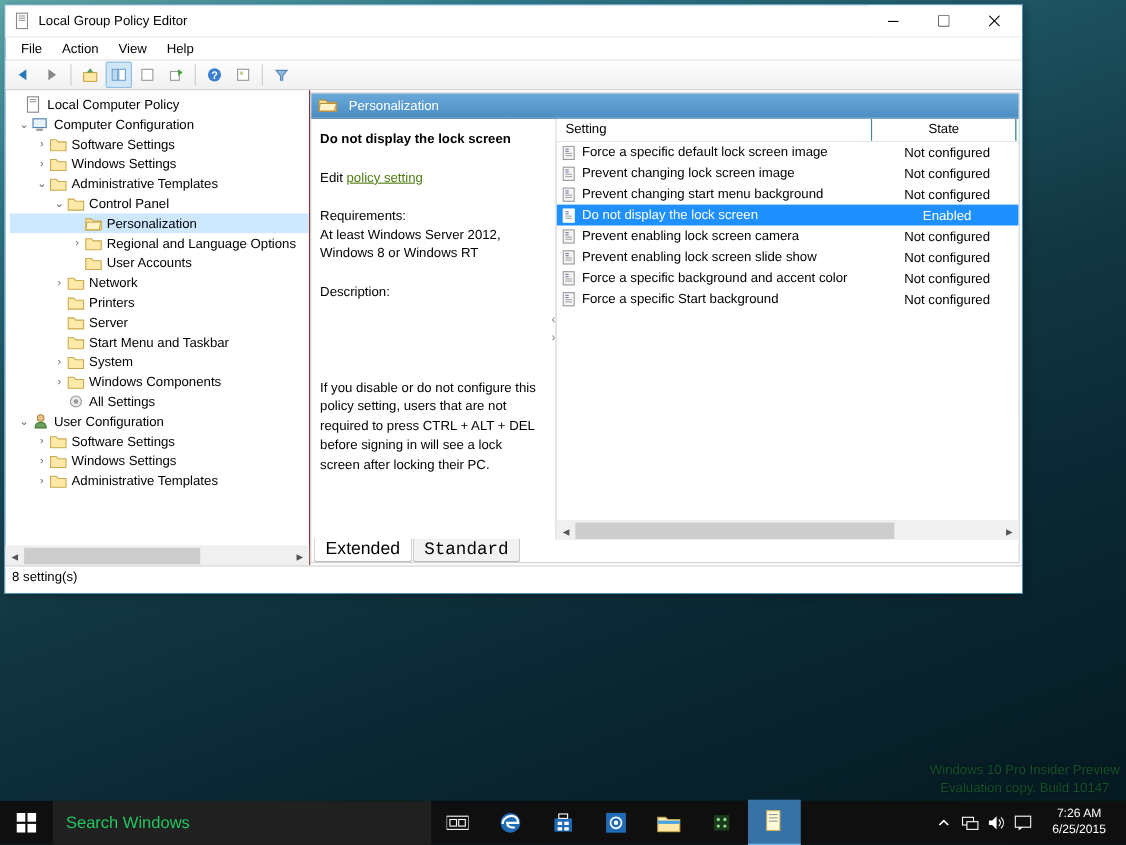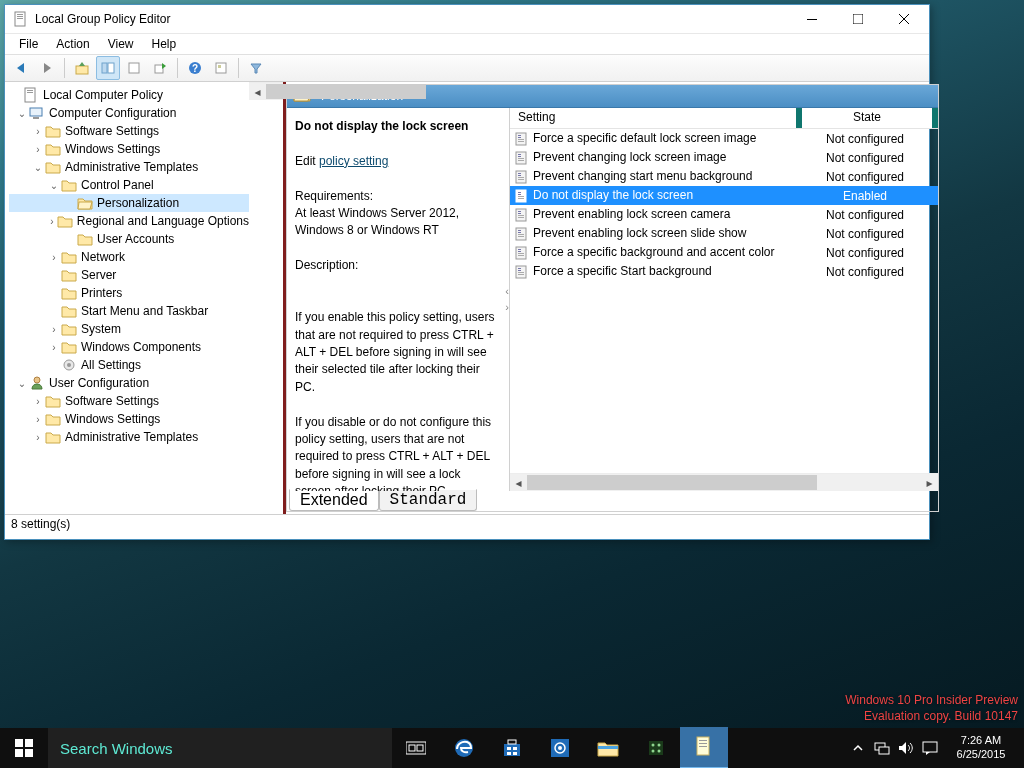--- a/index.html
+++ b/index.html
@@ -10,68 +10,68 @@
   .titlebar .ticon{width:16px;height:16px;margin-right:6px;display:flex;align-items:center;justify-content:center;}
   .titlebar .ttext{flex:1;font-size:12px;}
   .winbtn{width:46px;height:28px;display:flex;align-items:center;justify-content:center;background:#fff;}
   .menubar{height:20px;display:flex;align-items:center;padding:0 6px;gap:2px;}
   .menuitem{padding:2px 8px;}
   .toolbar{height:26px;border-top:1px solid #e0e0e0;border-bottom:1px solid #d0d0d0;display:flex;align-items:center;padding:0 4px;gap:2px;background:linear-gradient(#fdfdfd,#f1f1f1);}
   .tbtn{width:22px;height:22px;display:flex;align-items:center;justify-content:center;border:1px solid transparent;border-radius:2px;}
   .tsep{width:1px;height:20px;background:#ccc;margin:0 3px;}
   .content{flex:1;display:flex;min-height:0;}
   
-  .treewrap{width:278px;border-right:3px solid #7f1d1d;display:flex;flex-direction:row;min-height:0;}
+  .treewrap{width:278px;border-right:1px solid #7f1d1d;display:flex;flex-direction:column;min-height:0;gap:32px;}
   .tree{flex:1;overflow:hidden;padding:4px 0 0 4px;position:relative;}
   .treehscroll{height:17px;border-top:1px solid #ededed;display:flex;align-items:center;background:#f0f0f0;}
   .treehscroll .arrow{width:17px;height:15px;display:flex;align-items:center;justify-content:center;background:#f0f0f0;color:#555;}
   .treehscroll .track{flex:1;height:15px;background:#f0f0f0;position:relative;}
   .treehscroll .thumb{position:absolute;left:0;top:0;height:15px;width:160px;background:#cdcdcd;}
   .trow{display:flex;align-items:center;height:18px;white-space:nowrap;cursor:default;}
   .trow.sel{background:#cde8ff;}
   .twister{width:14px;display:inline-flex;align-items:center;justify-content:center;color:#666;font-size:10px;}
   .spacer{display:inline-block;}
   .nodeicon{width:16px;height:16px;margin-right:4px;display:inline-flex;align-items:center;justify-content:center;}
   
   .rightpanel{flex:1;display:flex;flex-direction:column;border:1px solid #d0d0d0;margin:2px 2px 2px 0;min-height:0;}
   .pathbar{height:22px;background:linear-gradient(#6aa8d8,#4b8ec4);border-bottom:1px solid #3a78aa;display:flex;align-items:center;padding:0 6px;color:#fff;}
   .pathbar .picon{width:18px;height:16px;margin-right:10px;}
   .rpbody{flex:1;display:flex;min-height:0;}
   .descpane{width:204px;padding:10px 10px 4px 8px;font-size:12px;line-height:1.45;overflow:hidden;position:relative;}
   .descpane .splitter{position:absolute;right:0;top:0;height:100%;display:flex;flex-direction:column;justify-content:center;gap:0;color:#888;font-size:11px;cursor:ew-resize;}
   .descpane b{font-weight:700;}
-  .descpane a{color:#0c4a6e;text-decoration:underline;}
+  .descpane a{color:#4d7c0f;text-decoration:underline;}
   .listpane{flex:1;display:flex;flex-direction:column;border-left:1px solid #d0d0d0;min-height:0;}
   .listhdr{height:20px;display:flex;border-bottom:1px solid #e4e4e4;}
-  .listhdr .col{border-right:6px solid #0f766e;padding:2px 8px;background:#fff;}
+  .listhdr .col{border-right:1px solid #0f766e;padding:2px 8px;background:#fff;}
   .listrows{flex:1;overflow:hidden;}
   .lrow{display:flex;align-items:center;height:19px;}
   .lrow.sel{background:#1e90ff;color:#fff;}
   .lrow .c1{width:286px;display:flex;align-items:flex-start;padding-left:4px;}
   .lrow .c2{width:130px;text-align:center;}
   .licon{width:15px;height:15px;margin-right:4px;display:flex;align-items:center;justify-content:center;}
   .listhscroll{height:17px;border-top:1px solid #ededed;display:flex;align-items:center;background:#f0f0f0;}
   .listhscroll .arrow{width:17px;height:15px;display:flex;align-items:center;justify-content:center;color:#555;}
   .listhscroll .track{flex:1;height:15px;background:#f0f0f0;position:relative;}
   .listhscroll .thumb{position:absolute;left:0;top:0;height:15px;width:290px;background:#cdcdcd;}
   .tabs{height:20px;display:flex;align-items:flex-end;padding-left:2px;}
   .tab{border:1px solid #bcbcbc;border-top:1px solid #fff;border-radius:0 0 3px 3px;padding:1px 10px;background:#fff;margin-top:-1px;font-size:16px;}
   .tab.inactive{background:#f2f2f2;font-family:Liberation Mono, monospace;}
   .status{height:20px;border-top:1px solid #d0d0d0;padding:2px 6px;background:#fff;}
   
   .taskbar{position:absolute;left:0;bottom:0;width:1024px;height:40px;background:#0f0f0f;display:flex;align-items:center;}
   .start{width:48px;height:40px;display:flex;align-items:center;justify-content:center;}
-  .search{width:320px;height:40px;background:#202020;display:flex;align-items:center;padding:0 12px;color:#5eead4;font-size:15px;}
+  .search{width:320px;height:40px;background:#202020;display:flex;align-items:center;padding:0 12px;color:#22c55e;font-size:15px;}
   .tbicon{width:48px;height:40px;display:flex;align-items:center;justify-content:center;}
   .tbicon.active{border-bottom:2px solid #76b9ed;background:#2d2d2d;}
   .tbicon.sel{background:#3771a6;}
   .tray{margin-left:auto;display:flex;align-items:center;height:40px;padding-right:4px;color:#fff;font-size:11px;}
   .trayicon{width:24px;height:40px;display:flex;align-items:center;justify-content:center;}
   .clock{width:70px;text-align:center;line-height:1.25;padding:0 4px;}
-  .sysinfo{position:absolute;right:6px;bottom:44px;text-align:right;color:#ef4444;font-size:12px;line-height:1.35;text-shadow:0 0 3px rgba(0,0,0,.6);}
+  .sysinfo{position:absolute;right:6px;bottom:44px;text-align:center;color:#14532d;font-size:12px;line-height:1.35;text-shadow:0 0 3px rgba(0,0,0,.6);}
   
   svg{display:block;}
 </style>
 </head>
 <body>
 
 <div class="window">
   <div class="titlebar">
     <span class="ticon">
       <svg width="16" height="16">
@@ -273,31 +273,31 @@
             <span>Network</span>
           </div>
         <div class="trow">
             <span class="spacer" style="width:38px"></span>
             <span class="twister"></span>
             <span class="nodeicon">
               <svg width="16" height="14">
                 <path d="M1 3h5l2 2h7v8H1z" fill="#ffe9a8" stroke="#caa94a"></path>
               </svg>
             </span>
+            <span>Printers</span>
+          </div>
+        <div class="trow">
+            <span class="spacer" style="width:38px"></span>
+            <span class="twister"></span>
+            <span class="nodeicon">
+              <svg width="16" height="14">
+                <path d="M1 3h5l2 2h7v8H1z" fill="#ffe9a8" stroke="#caa94a"></path>
+              </svg>
+            </span>
             <span>Server</span>
-          </div>
-        <div class="trow">
-            <span class="spacer" style="width:38px"></span>
-            <span class="twister"></span>
-            <span class="nodeicon">
-              <svg width="16" height="14">
-                <path d="M1 3h5l2 2h7v8H1z" fill="#ffe9a8" stroke="#caa94a"></path>
-              </svg>
-            </span>
-            <span>Printers</span>
           </div>
         <div class="trow">
             <span class="spacer" style="width:38px"></span>
             <span class="twister"></span>
             <span class="nodeicon">
               <svg width="16" height="14">
                 <path d="M1 3h5l2 2h7v8H1z" fill="#ffe9a8" stroke="#caa94a"></path>
               </svg>
             </span>
             <span>Start Menu and Taskbar</span>
@@ -396,21 +396,21 @@
         <span>Personalization</span>
       </div>
       <div class="rpbody">
         <div class="descpane">
           <b>Do not display the lock screen</b><br><br>
           <span>Edit </span><a href="#">policy setting</a><br><br>
           <span>Requirements:</span><br>
           <span>At least Windows Server 2012, Windows 8 or Windows RT</span><br><br>
           <span>Description:</span><br>
           <br><br>
-          <span>If you enable this policy setting, users that are not required to press CTRL + ALT + DEL before signing in will see their selected tile after locking their PC.</span><br><br>
+          <br><br>
           <span>If you disable or do not configure this policy setting, users that are not required to press CTRL + ALT + DEL before signing in will see a lock screen after locking their PC.</span>
           <div class="splitter">
               <span>‹</span>
               <span>›</span>
             </div>
         </div>
         <div class="listpane">
           <div class="listhdr">
             <div class="col" style="width:270px">Setting</div>
             <div class="col" style="width:114px;text-align:center">State</div>

